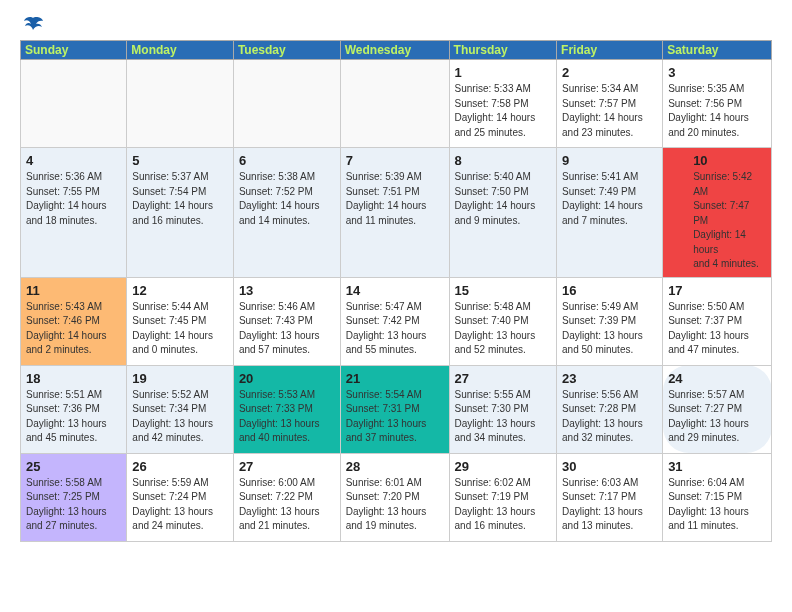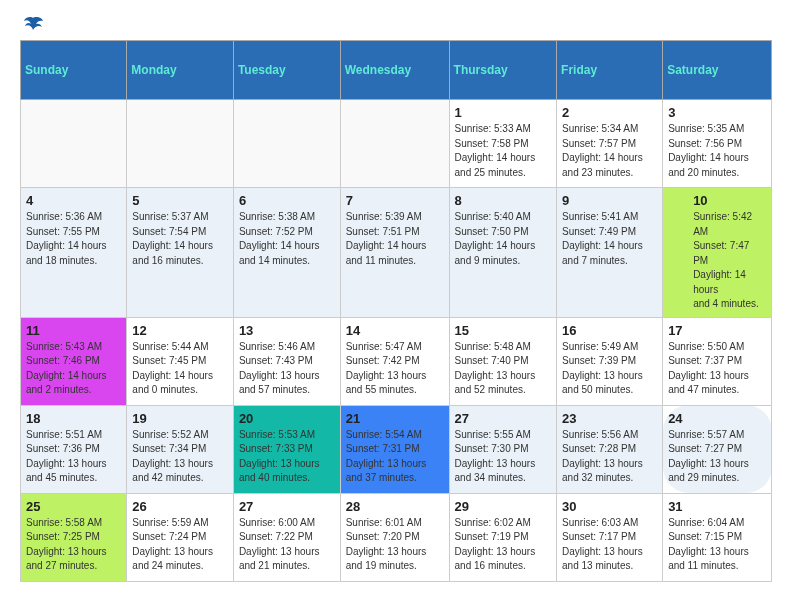--- a/index.html
+++ b/index.html
@@ -39,22 +39,22 @@
       font-size: 16px;
       color: #555;
     }
     table {
       width: 100%;
       border-collapse: collapse;
       font-size: 11px;
     }
     thead tr th {
       background-color: #2a6db5;
-      color: #5eead4;
-      padding: 22px 4px;
+      color: #bef264;
+      padding: 2px 4px;
       text-align: left;
       font-size: 12px;
       font-weight: bold;
       border: 1px solid #aaa;
     }
     tbody tr td {
       vertical-align: top;
       padding: 5px 5px;
       border: 1px solid #ccc;
       height: 88px;
@@ -151,27 +151,27 @@
           <div class="day-info">Sunrise: 5:39 AM<br>Sunset: 7:51 PM<br>Daylight: 14 hours<br>and 11 minutes.</div>
         </td>
         <td style="background: rgb(234, 241, 248);">
           <span class="day-number">8</span>
           <div class="day-info">Sunrise: 5:40 AM<br>Sunset: 7:50 PM<br>Daylight: 14 hours<br>and 9 minutes.</div>
         </td>
         <td style="background: rgb(234, 241, 248);">
           <span class="day-number">9</span>
           <div class="day-info">Sunrise: 5:41 AM<br>Sunset: 7:49 PM<br>Daylight: 14 hours<br>and 7 minutes.</div>
         </td>
-        <td style="background: #bef264; padding-left: 30px;">
+        <td style="background: #ef4444; padding-left: 30px;">
           <span class="day-number">10</span>
           <div class="day-info">Sunrise: 5:42 AM<br>Sunset: 7:47 PM<br>Daylight: 14 hours<br>and 4 minutes.</div>
         </td>
       </tr>
       <tr>
-        <td style="background: #d946ef;">
+        <td style="background: #fdba74;">
           <span class="day-number">11</span>
           <div class="day-info">Sunrise: 5:43 AM<br>Sunset: 7:46 PM<br>Daylight: 14 hours<br>and 2 minutes.</div>
         </td>
         <td style="background: rgb(255, 255, 255);">
           <span class="day-number">12</span>
           <div class="day-info">Sunrise: 5:44 AM<br>Sunset: 7:45 PM<br>Daylight: 14 hours<br>and 0 minutes.</div>
         </td>
         <td style="background: rgb(255, 255, 255);">
           <span class="day-number">13</span>
           <div class="day-info">Sunrise: 5:46 AM<br>Sunset: 7:43 PM<br>Daylight: 13 hours<br>and 57 minutes.</div>
@@ -199,39 +199,39 @@
           <div class="day-info">Sunrise: 5:51 AM<br>Sunset: 7:36 PM<br>Daylight: 13 hours<br>and 45 minutes.</div>
         </td>
         <td style="background: rgb(234, 241, 248);">
           <span class="day-number">19</span>
           <div class="day-info">Sunrise: 5:52 AM<br>Sunset: 7:34 PM<br>Daylight: 13 hours<br>and 42 minutes.</div>
         </td>
         <td style="background: #14b8a6;">
           <span class="day-number">20</span>
           <div class="day-info">Sunrise: 5:53 AM<br>Sunset: 7:33 PM<br>Daylight: 13 hours<br>and 40 minutes.</div>
         </td>
-        <td style="background: #3b82f6; margin-top: 37px;">
+        <td style="background: #14b8a6; margin-top: 37px;">
           <span class="day-number">21</span>
           <div class="day-info">Sunrise: 5:54 AM<br>Sunset: 7:31 PM<br>Daylight: 13 hours<br>and 37 minutes.</div>
         </td>
         <td style="background: rgb(234, 241, 248);">
           <span class="day-number">27</span>
           <div class="day-info">Sunrise: 5:55 AM<br>Sunset: 7:30 PM<br>Daylight: 13 hours<br>and 34 minutes.</div>
         </td>
         <td style="background: rgb(234, 241, 248);">
           <span class="day-number">23</span>
           <div class="day-info">Sunrise: 5:56 AM<br>Sunset: 7:28 PM<br>Daylight: 13 hours<br>and 32 minutes.</div>
         </td>
         <td style="background: rgb(234, 241, 248); border-radius: 26px;">
           <span class="day-number">24</span>
           <div class="day-info">Sunrise: 5:57 AM<br>Sunset: 7:27 PM<br>Daylight: 13 hours<br>and 29 minutes.</div>
         </td>
       </tr>
       <tr>
-        <td style="background: #bef264;">
+        <td style="background: #c4b5fd;">
           <span class="day-number">25</span>
           <div class="day-info">Sunrise: 5:58 AM<br>Sunset: 7:25 PM<br>Daylight: 13 hours<br>and 27 minutes.</div>
         </td>
         <td style="background: rgb(255, 255, 255);">
           <span class="day-number">26</span>
           <div class="day-info">Sunrise: 5:59 AM<br>Sunset: 7:24 PM<br>Daylight: 13 hours<br>and 24 minutes.</div>
         </td>
         <td style="background: rgb(255, 255, 255);">
           <span class="day-number">27</span>
           <div class="day-info">Sunrise: 6:00 AM<br>Sunset: 7:22 PM<br>Daylight: 13 hours<br>and 21 minutes.</div>

